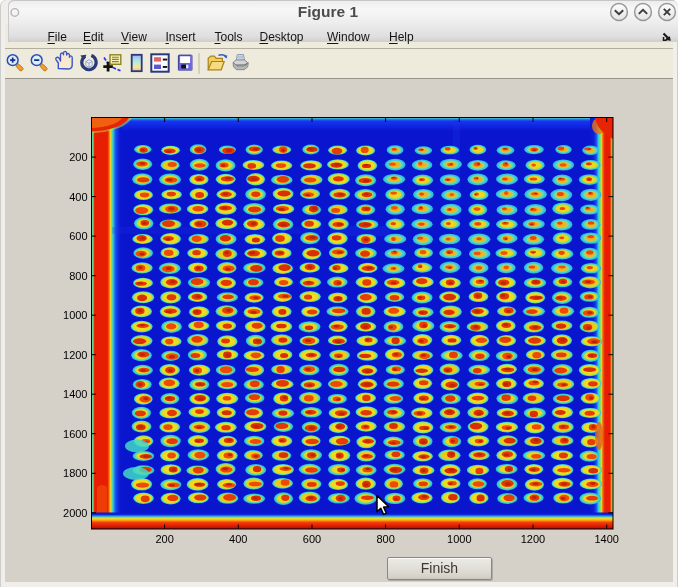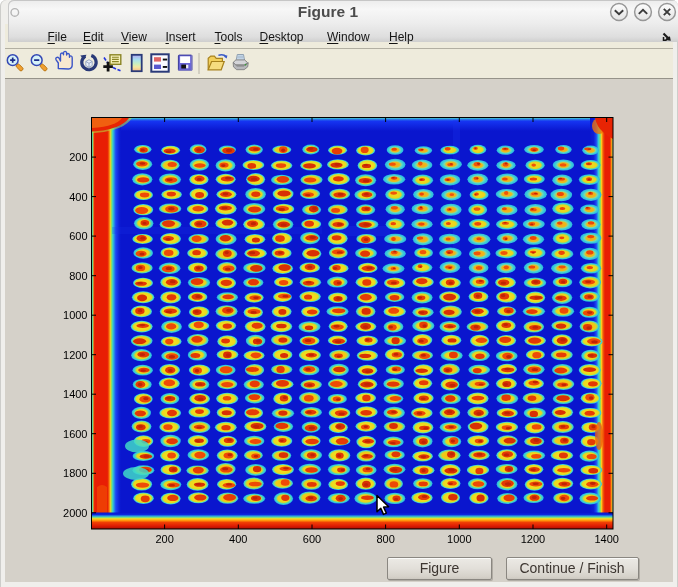--- a/index.html
+++ b/index.html
@@ -32,22 +32,21 @@
       <div class="txt">Figure 1</div>
     </div>
 <span class="mi" style="left:11.5px"><u>F</u>ile</span>
 <span class="mi" style="left:47px"><u>E</u>dit</span>
 <span class="mi" style="left:85px"><u>V</u>iew</span>
 <span class="mi" style="left:129.5px"><u>I</u>nsert</span>
 <span class="mi" style="left:178.5px"><u>T</u>ools</span>
 <span class="mi" style="left:223.5px"><u>D</u>esktop</span>
 <span class="mi" style="left:291px"><u>W</u>indow</span>
 <span class="mi" style="left:353px"><u>H</u>elp</span>
-<div class="btn" style="left:387px;top:556.5px;width:103px;">Figure</div>
-<div class="btn" style="left:505.5px;top:556.5px;width:131px;">Continue / Finish</div>
+<div class="btn" style="left:387px;top:556.5px;width:103px;">Finish</div>
 
 <svg width="678" height="587" viewBox="0 0 678 587">
 <defs>
 <linearGradient id="circ" x1="0" y1="0" x2="0" y2="1">
  <stop offset="0" stop-color="#fdfdfd"></stop>
           <stop offset="1" stop-color="#e3e3e3"></stop>
 </linearGradient>
 <linearGradient id="topband" x1="0" y1="0" x2="0" y2="1">
  <stop offset="0" stop-color="#45d2c8"></stop>
           <stop offset="0.09" stop-color="#2a80e8"></stop>

